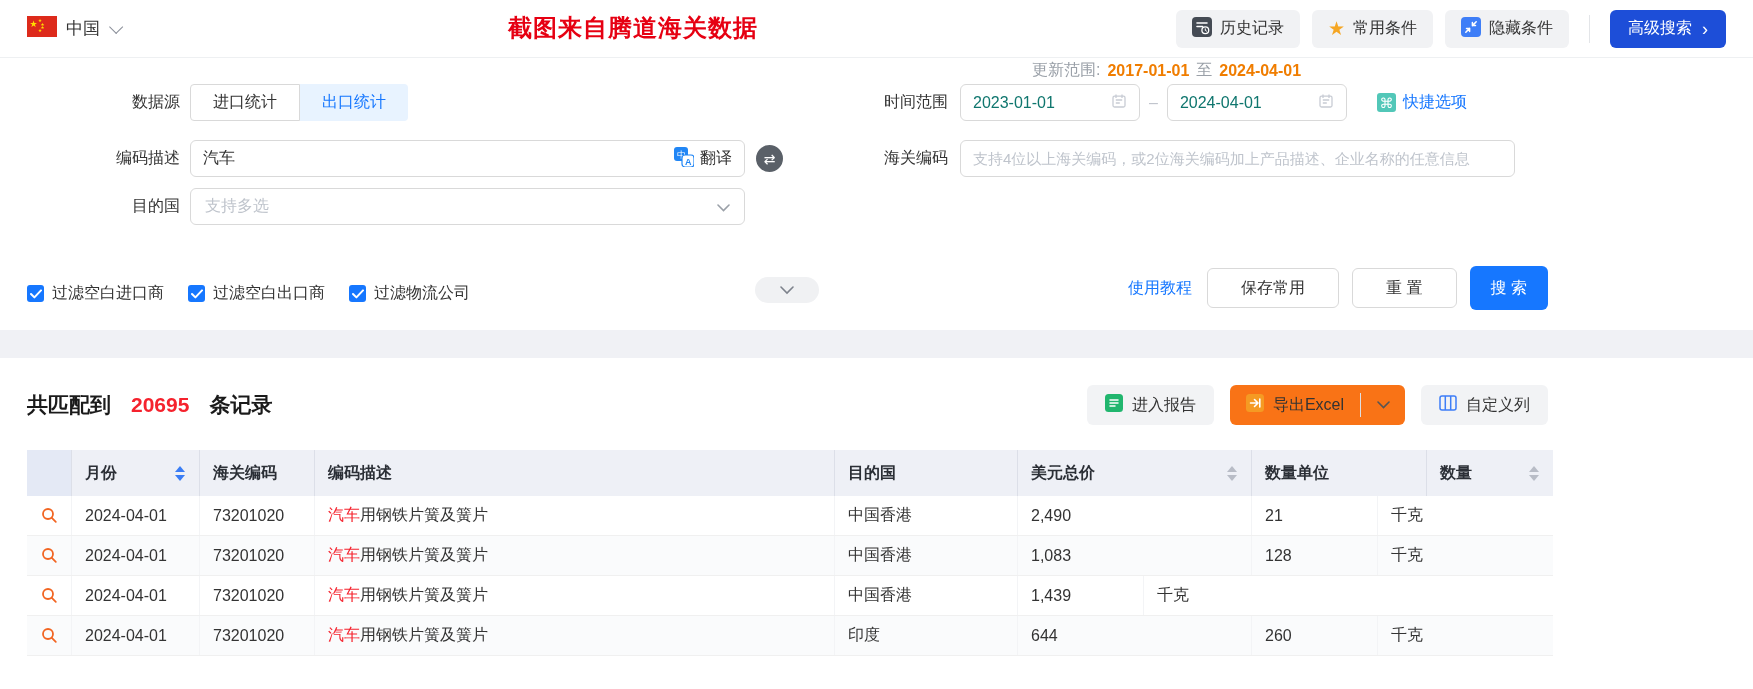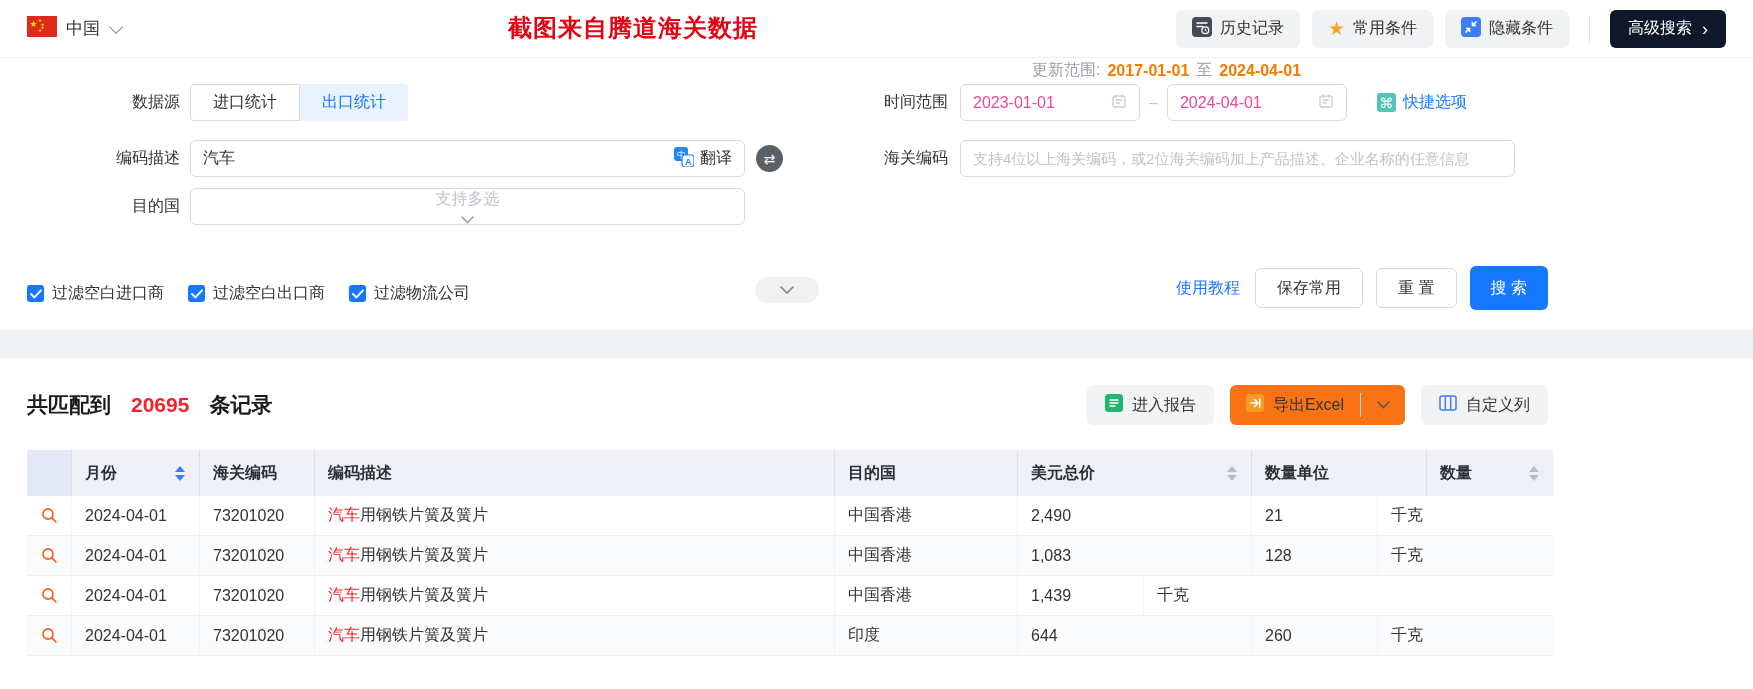--- a/index.html
+++ b/index.html
@@ -8,63 +8,63 @@
 
   
   .topbar { position:absolute; top:0; left:0; right:0; height:58px; border-bottom:1px solid #eef0f2; display:flex; align-items:center; padding:0 27px; background:#fff; }
   .country-picker { display:flex; align-items:center; gap:9px; cursor:pointer; }
   .country-name { font-size:17px; color:#333; }
   .chev { display:inline-block; width:10px; height:10px; border-right:1.6px solid #8a8f99; border-bottom:1.6px solid #8a8f99; transform:rotate(45deg) translateY(-3px); }
   .watermark { position:absolute; left:508px; top:12px; font-family:"Liberation Serif", serif; font-weight:700; font-size:24px; color:#e60012; letter-spacing:1px; }
   .topbar-right { margin-left:auto; display:flex; align-items:center; gap:12px; }
   .btn-gray { display:flex; align-items:center; gap:8px; height:38px; padding:0 16px; background:#f1f2f4; border-radius:6px; font-size:16px; color:#333; cursor:pointer; white-space:nowrap; }
   .vdivider { width:1px; height:28px; background:#e3e5e8; margin:0 8px; }
-  .btn-primary-adv { display:flex; align-items:center; gap:10px; height:38px; padding:16px 18px; background:#0f172a; color:#fff; border-radius:6px; font-size:16px; cursor:pointer; }
+  .btn-primary-adv { display:flex; align-items:center; gap:10px; height:38px; padding:16px 18px; background:#1d4ed8; color:#fff; border-radius:6px; font-size:16px; cursor:pointer; }
   .adv-arrow { font-size:18px; line-height:1; }
   .star-glyph { color:#f5a623; font-size:19px; line-height:1; }
 
   
   .form-section { position:absolute; top:58px; left:0; right:0; height:272px; background:#fff; }
   .frow { position:absolute; display:flex; align-items:center; }
   .flabel { width:153px; text-align:right; font-size:16px; color:#333; flex-shrink:0; margin-right:10px; white-space:nowrap; }
   .flabel-r { width:96px; text-align:right; font-size:16px; color:#333; flex-shrink:0; margin-right:12px; white-space:nowrap; }
 
   .update-range { position:absolute; left:1032px; top:2px; font-size:16px; color:#9aa0a8; display:flex; gap:7px; align-items:center; }
   .update-date { color:#f07d00; font-weight:700; }
 
   .seg-tabs { display:flex; height:37px; }
   .seg-tab { display:flex; align-items:center; justify-content:center; padding:0 22px; font-size:16px; cursor:pointer; }
   .seg-tab.inactive { background:#fff; border:1px solid #d9d9d9; border-radius:4px 0 0 4px; color:#333; }
   .seg-tab.active { background:#e8f3ff; color:#1677ff; border-radius:0 4px 4px 0; }
 
-  .date-box { width:180px; height:37px; border:1px solid #d9d9d9; border-radius:6px; display:flex; align-items:center; padding:0 12px; font-size:16px; color:#ec4899; background:#fff; cursor:pointer; }
+  .date-box { width:180px; height:37px; border:1px solid #d9d9d9; border-radius:6px; display:flex; align-items:center; padding:0 12px; font-size:16px; color:#0f766e; background:#fff; cursor:pointer; }
   .date-box .cal { margin-left:auto; }
   .range-dash { color:#c0c4cc; margin:0 9px; font-size:16px; }
   .quick-opts { display:flex; align-items:center; gap:7px; margin-left:30px; cursor:pointer; }
   .cmd-badge { width:19px; height:19px; background:#52c7b8; border-radius:3px; color:#fff; font-size:14px; display:flex; align-items:center; justify-content:center; }
   .quick-text { color:#1677ff; font-size:16px; }
 
   .input-shell { width:555px; height:37px; border:1px solid #d9d9d9; border-radius:6px; display:flex; align-items:center; padding:0 12px; background:#fff; }
   .input-shell input { border:none; outline:none; flex:1; font-size:16px; color:#333; font-family:"Liberation Sans", sans-serif; background:transparent; min-width:0; }
   .input-shell input::placeholder { color:#bfc4cc; }
   .translate-btn { display:flex; align-items:center; gap:6px; font-size:16px; color:#333; cursor:pointer; flex-shrink:0; }
   .swap-circle { width:27px; height:27px; border-radius:50%; background:#5a6068; color:#fff; display:flex; align-items:center; justify-content:center; font-size:14px; margin-left:11px; cursor:pointer; }
-  .select-shell { width:555px; height:37px; border:1px solid #d9d9d9; border-radius:6px; display:flex; align-items:center; padding:0 14px; background:#fff; cursor:pointer;flex-direction:column; }
+  .select-shell { width:555px; height:37px; border:1px solid #d9d9d9; border-radius:6px; display:flex; align-items:center; padding:16px 14px; background:#fff; cursor:pointer; }
   .placeholder-text { color:#bfc4cc; font-size:16px; flex:1; }
 
   .checkbox-row { position:absolute; left:27px; top:225px; display:flex; align-items:center; gap:24px; }
   .cb-item { display:flex; align-items:center; gap:8px; cursor:pointer; }
   .cb-box { width:17px; height:17px; background:#1677ff; border-radius:3px; display:flex; align-items:center; justify-content:center; }
   .cb-label { font-size:16px; color:#333; }
 
   .collapse-pill { position:absolute; left:755px; top:219px; width:64px; height:26px; background:#f0f1f3; border-radius:13px; display:flex; align-items:center; justify-content:center; cursor:pointer; }
 
   .form-actions { position:absolute; top:210px; right:205px; display:flex; align-items:center; gap:13px; height:40px; }
   .link-blue { color:#1677ff; font-size:16px; cursor:pointer; margin-right:2px; }
-  .btn-plain { height:40px; padding:0 21px; background:#fff; border:1px solid #d9d9d9; border-radius:6px; font-size:16px; color:#333; display:flex; align-items:center; cursor:pointer; white-space:nowrap; }
+  .btn-plain { height:40px; padding:0 33px; background:#fff; border:1px solid #d9d9d9; border-radius:6px; font-size:16px; color:#333; display:flex; align-items:center; cursor:pointer; white-space:nowrap; }
   .btn-primary { height:44px; padding:0 21px; background:#1677ff; border-radius:6px; font-size:16px; color:#fff; display:flex; align-items:center; cursor:pointer; white-space:nowrap; }
 
   .band { position:absolute; top:330px; left:0; right:0; height:28px; background:#f0f1f5; }
 
   
   .results { position:absolute; top:358px; left:0; right:0; bottom:0; background:#fff; }
   .summary { position:absolute; left:27px; top:27px; height:40px; display:flex; align-items:center; gap:20px; font-size:21px; font-weight:700; color:#1a1a1a; }
   .summary .count { color:#f5222d; }
   .result-actions { position:absolute; top:27px; right:205px; display:flex; align-items:center; gap:16px; }
   .btn-gray40 { display:flex; align-items:center; gap:9px; height:40px; padding:0 18px; background:#f2f3f5; border-radius:6px; font-size:16px; color:#333; cursor:pointer; white-space:nowrap; }

